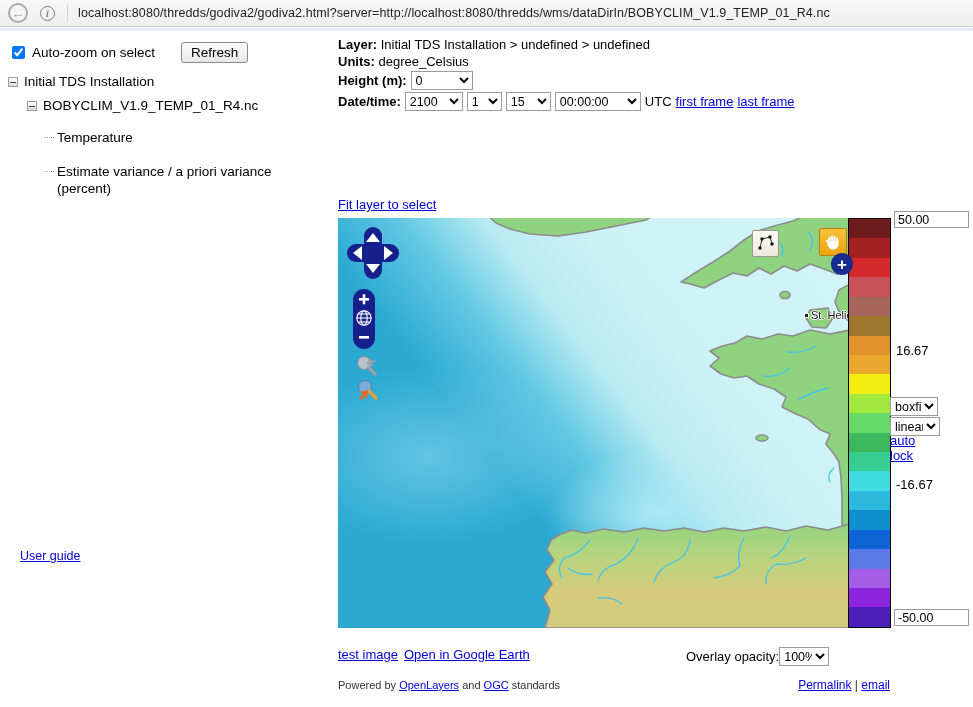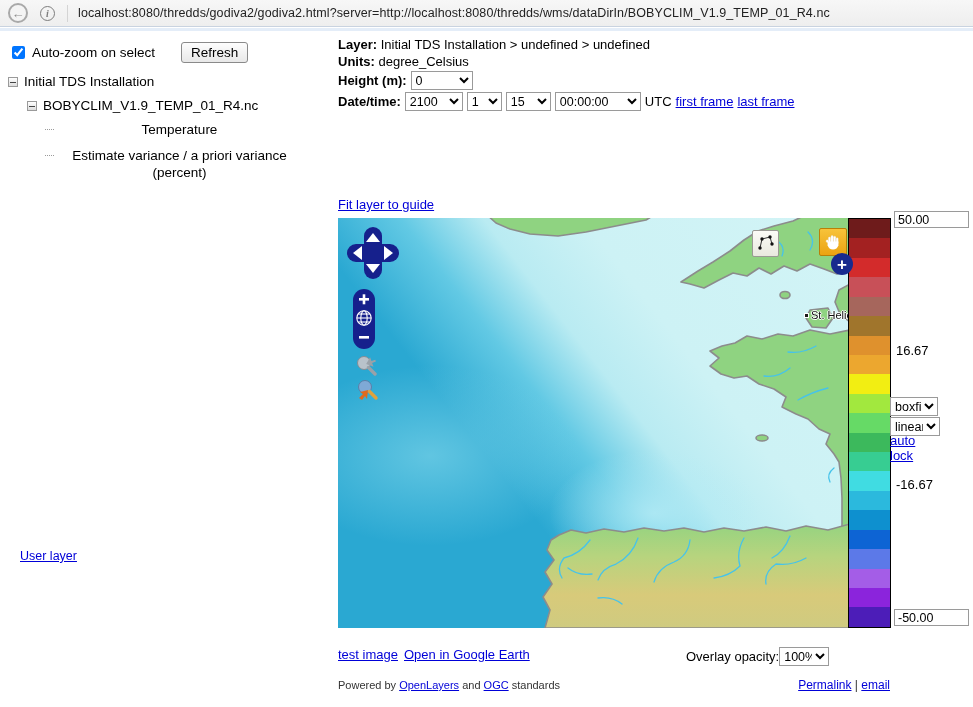--- a/index.html
+++ b/index.html
@@ -26,21 +26,21 @@
   .ctl-row input { margin-right:7px; }
   .refresh-btn { margin-left:26px; font-size:13.5px; padding:2px 9px;
     background:linear-gradient(#fdfdfd,#e8e8e8); border:1px solid #8a8a8a; border-radius:3px;
     font-family:"Liberation Sans", sans-serif; }
   .tree { position:absolute; left:8px; top:74px; font-size:13.5px; }
   .tbox { display:inline-block; width:10px; height:10px; border:1px solid #9a9a9a;
     background:linear-gradient(#fff,#dcdcdc); position:relative; vertical-align:middle; margin-right:6px; }
   .tbox::after { content:""; position:absolute; left:1px; right:1px; top:3.5px; height:1.5px; background:#444; }
   .tree-root { position:relative; }
   .tree-ds { margin:9px 0 0 19px; }
-  .tree-leaf { margin:8px 0 0 49px; position:relative; width:245px; line-height:1.3;text-align:center; }
+  .tree-leaf { margin:16px 0 0 49px; position:relative; width:245px; line-height:1.3; }
   .tree-leaf::before { content:""; position:absolute; left:-12px; top:8px; width:9px;
     border-top:1px dotted #9a9a9a; }
   .user-guide { position:absolute; left:20px; top:549px; font-size:12.5px; }
   a, .link { color:#0000d8; text-decoration:underline; cursor:pointer; }
   .logo { position:absolute; left:18px; top:583px; display:flex; align-items:center; }
   .logo-text { margin-left:9px; font-size:16.5px; font-weight:bold; line-height:1.18; color:#111; }
 
   
   .info { position:absolute; left:338px; top:37px; font-size:13px; }
   .info-row { margin-bottom:2px; line-height:15px; }
@@ -117,21 +117,21 @@
     <div class="tree-root">
       <span class="tbox"></span><span>Initial TDS Installation</span>
     </div>
     <div class="tree-ds">
       <span class="tbox"></span><span>BOBYCLIM_V1.9_TEMP_01_R4.nc</span>
     </div>
     <div class="tree-leaf">Temperature</div>
     <div class="tree-leaf">Estimate variance / a priori variance (percent)</div>
   </div>
 
-  <a class="user-guide">User layer</a>
+  <a class="user-guide">User guide</a>
 
 
   <div class="info">
     <div class="info-row"><b>Layer:</b> <span>Initial TDS Installation &gt; undefined &gt; undefined</span></div>
     <div class="info-row"><b>Units:</b> <span>degree_Celsius</span></div>
     <div class="info-row selrow">
       <b>Height (m):</b>
       <select style="width:62px"><option>0</option></select>
     </div>
     <div class="info-row selrow">
@@ -139,21 +139,21 @@
       <select style="width:58px"><option>2100</option></select>
       <select style="width:35px"><option>1</option></select>
       <select style="width:45px"><option>15</option></select>
       <select style="width:86px"><option>00:00:00</option></select>
       <span>UTC</span>
       <a>first frame</a>
       <a>last frame</a>
     </div>
   </div>
 
-  <a class="fit-link">Fit layer to guide</a>
+  <a class="fit-link">Fit layer to select</a>
 
   <div class="map">
     <svg class="land" width="510" height="410" viewBox="0 0 510 410">
       <defs>
         <linearGradient id="spain" x1="0" y1="300" x2="0" y2="410" gradientUnits="userSpaceOnUse">
           <stop offset="0" stop-color="#8fd381"></stop>
             <stop offset="0.35" stop-color="#b7d47e"></stop>
             <stop offset="0.7" stop-color="#d8ca7a"></stop>
             <stop offset="1" stop-color="#cfcb80"></stop>
         </linearGradient>

